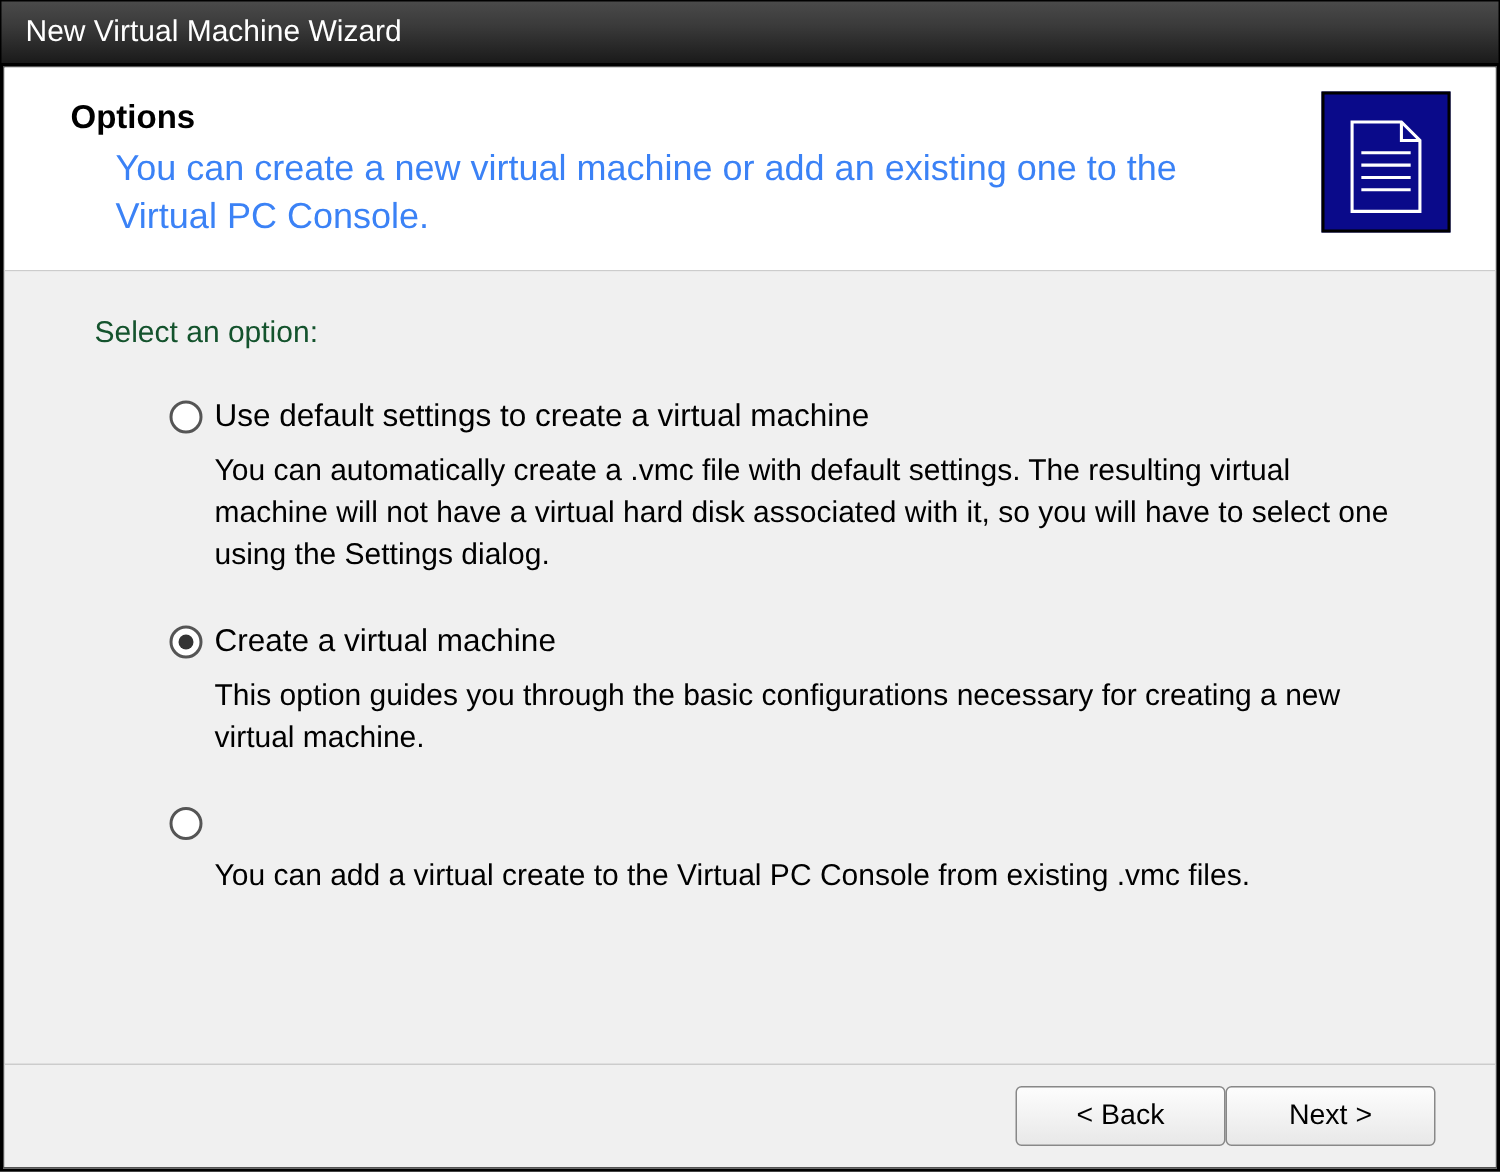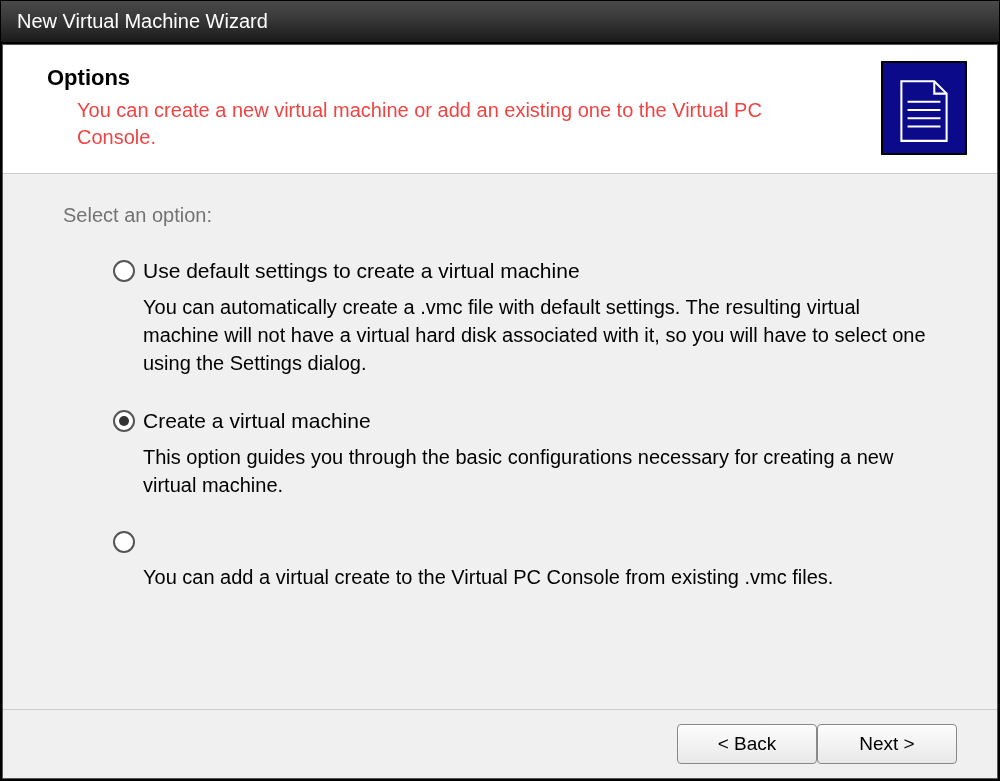--- a/index.html
+++ b/index.html
@@ -49,22 +49,22 @@
     .header-text {
       flex: 1;
     }
     .header-title {
       font-size: 22px;
       font-weight: bold;
       color: #000;
       margin-bottom: 6px;
     }
     .header-desc {
-      font-size: 20px;
-      color: #ef4444;
+      font-size: 24px;
+      color: #3b82f6;
       padding-left: 30px;
       line-height: 1.35;
       max-width: 740px;
     }
     .header-icon {
       width: 86px;
       height: 94px;
       background: #0a0a8a;
       border: 2px solid #000;
       display: flex;
@@ -77,21 +77,21 @@
       width: 62px;
       height: 74px;
     }
     .content-panel {
       flex: 1;
       background: #f0f0f0;
       padding: 30px 60px 30px 60px;
     }
     .prompt {
       font-size: 20px;
-      color: #737373;
+      color: #14532d;
       margin-bottom: 32px;
     }
     .option-group {
       padding-left: 50px;
     }
     .option {
       margin-bottom: 32px;
     }
     .option-row {
       display: flex;

